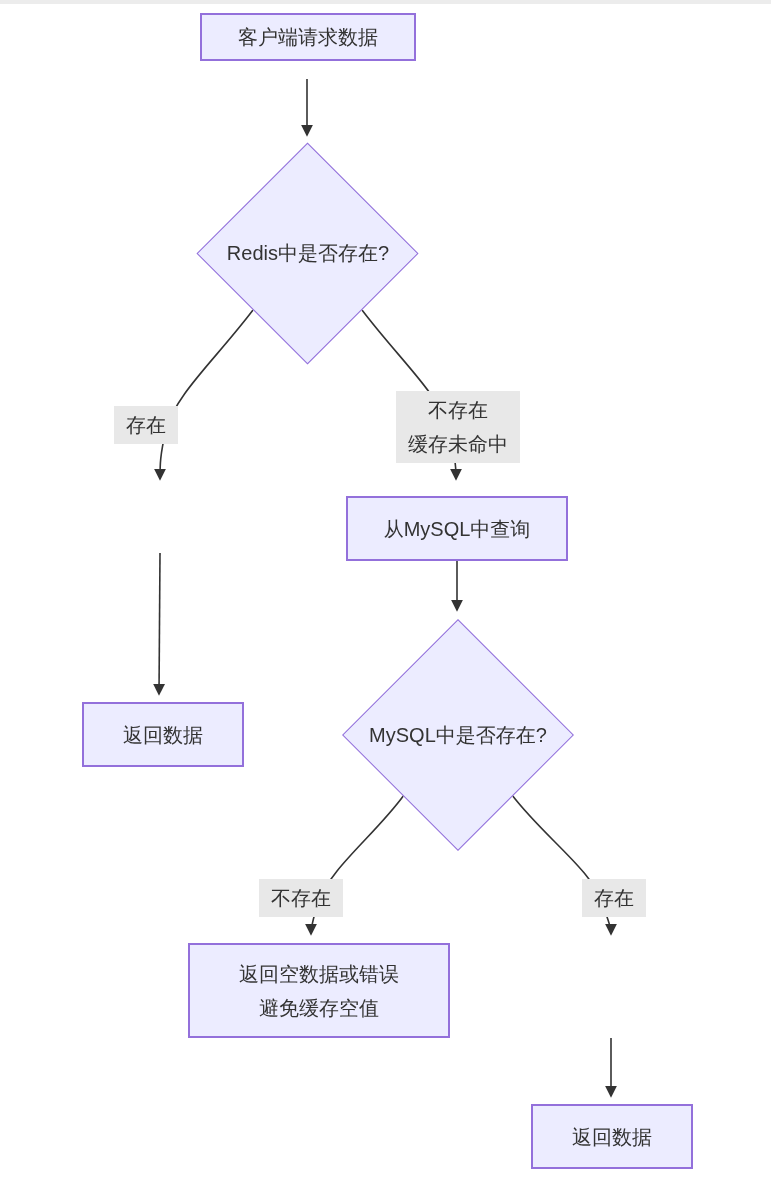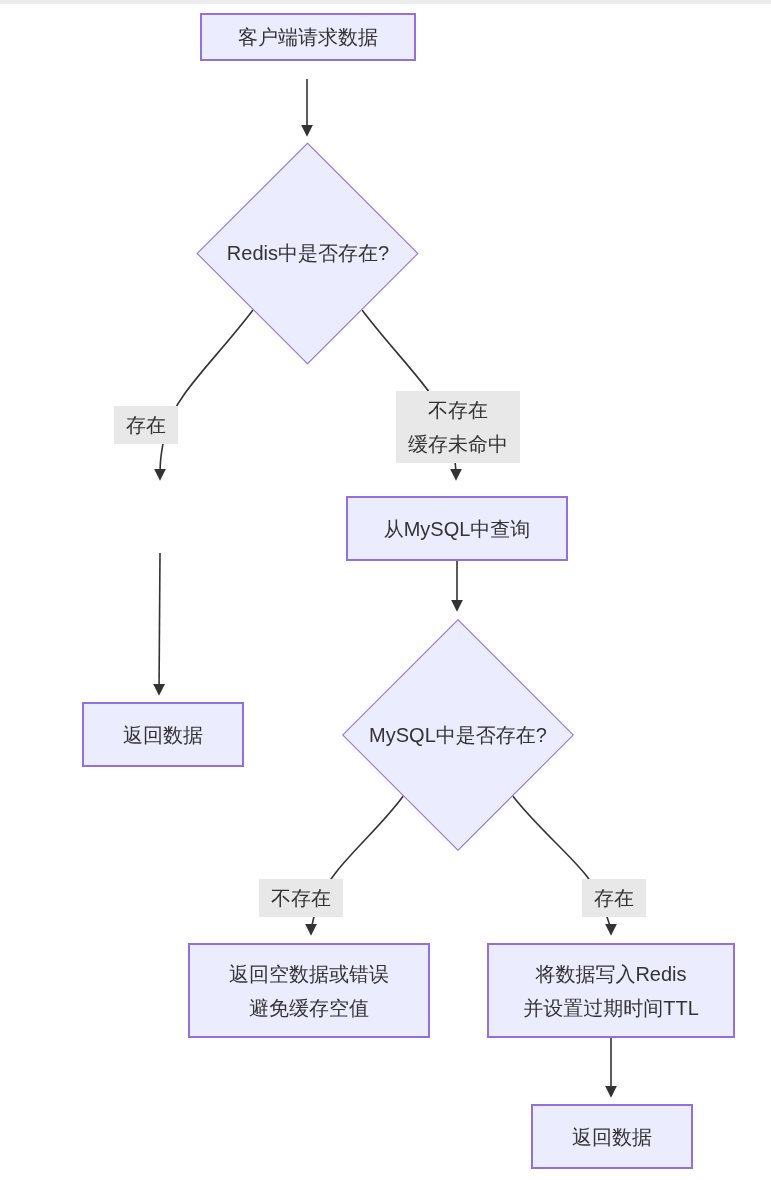--- a/index.html
+++ b/index.html
@@ -89,25 +89,23 @@
   <div class="diamond-shape" style="left:229px;top:175px;width:157px;height:157px;"></div>
   <div class="diamond-shape" style="left:376px;top:653px;width:164px;height:164px;"></div>
 
   <div class="node" style="left:200px;top:13px;width:216px;height:48px;">客户端请求数据</div>
 
 
   <div class="node" style="left:346px;top:488px;width:222px;height:65px;margin-top:8px;">从MySQL中查询</div>
 
   <div class="node" style="left:82px;top:702px;width:162px;height:65px;">返回数据</div>
 
-  <div class="node" style="left:188px;top:943px;width:242px;height:95px;text-align:center;">返回空数据或错误
+  <div class="node" style="left:188px;top:943px;width:262px;height:95px;text-align:center;">返回空数据或错误
 避免缓存空值</div>
 
-  <div class="node" style="left:487px;top:943px;width:248px;height:95px;">将数据写入Redis
-并设置过期时间TTL</div>
 
   <div class="node" style="left:531px;top:1104px;width:162px;height:65px;">返回数据</div>
 
   <div class="diamond-label" style="left:343px;top:715px;width:230px;height:40px;">MySQL中是否存在?</div>
   <div class="diamond-label" style="left:198px;top:233px;width:220px;height:40px;">Redis中是否存在?</div>
 
   <div class="edge-label" style="left:146px;top:425px;">存在</div>
   <div class="edge-label" style="left:458px;top:427px;">不存在
 缓存未命中</div>
   <div class="edge-label" style="left:301px;top:898px;">不存在</div>

